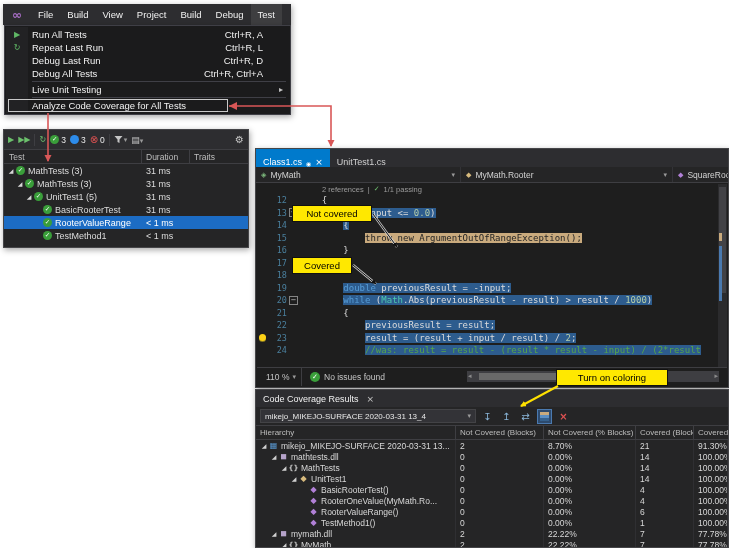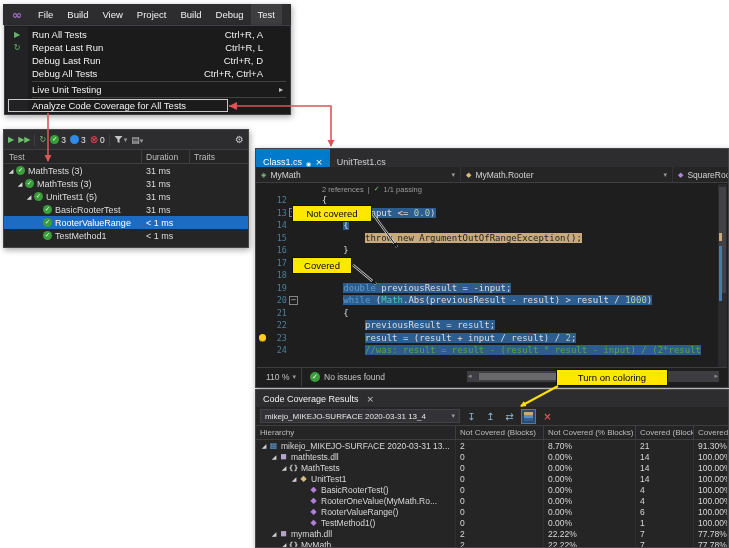--- a/index.html
+++ b/index.html
@@ -87,21 +87,21 @@
   .hthumb{position:absolute;left:12px;top:2px;width:88px;height:7px;background:#696969}
   .harrow{position:absolute;top:1px;color:#8c8c8c;font-size:7px}
   .harrow.left{left:1px}
   .harrow.right{right:1px}
 
   
   #coverage{left:255px;top:389px;width:474px;height:159px;background:#252526;border:1px solid #454548;overflow:hidden}
   .cov-tabbar{height:17px;background:#2d2d30;display:flex;align-items:center;gap:8px;padding:0 7px;font-size:9px;color:#f1f1f1}
   .cov-close{color:#c5c5c5;font-size:9px}
   .cov-toolbar{height:19px;display:flex;align-items:center;gap:4px;padding:0 4px;border-bottom:1px solid #3e3e42}
-  .cov-dd{width:200px;height:14px;background:#333337;border:1px solid #434346;display:flex;align-items:center;font-size:8px;color:#e8e8e8;padding:0 4px;overflow:hidden;white-space:nowrap}
+  .cov-dd{width:216px;height:14px;background:#333337;border:1px solid #434346;display:flex;align-items:center;font-size:8px;color:#e8e8e8;padding:0 4px;overflow:hidden;white-space:nowrap}
   .cov-dd .chev{margin-left:auto;padding-left:4px}
   .cov-icon{width:15px;height:15px;display:flex;align-items:center;justify-content:center;font-size:10px;color:#8ab6d9}
   .cov-icon.highlighted{background:#2d4a6d;border:1px solid #4b7ab0}
   .coloring-glyph{width:9px;height:9px;background:linear-gradient(to bottom,#c9aa7d 0 3px,#5b8fc4 3px 6px,#35618e 6px 9px)}
   .cov-icon.remove{color:#e05252;font-weight:bold}
   .cov-cols{height:14px;display:flex;align-items:center;font-size:8px;color:#bdbdbd;border-bottom:1px solid #3e3e42}
   .cc{height:100%;display:flex;align-items:center;padding-left:4px;border-right:1px solid #3e3e42;overflow:hidden;white-space:nowrap}
   .w1{width:200px}.w2{width:88px}.w3{width:92px}.w4{width:58px}.w5{flex:1;border-right:none}
   .cov-row{height:11px;display:flex;align-items:center;font-size:8.5px;color:#d8d8d8}
   .cov-row .cv{height:100%;display:flex;align-items:center;padding-left:4px;border-right:1px solid #2f2f32;overflow:hidden;white-space:nowrap}

